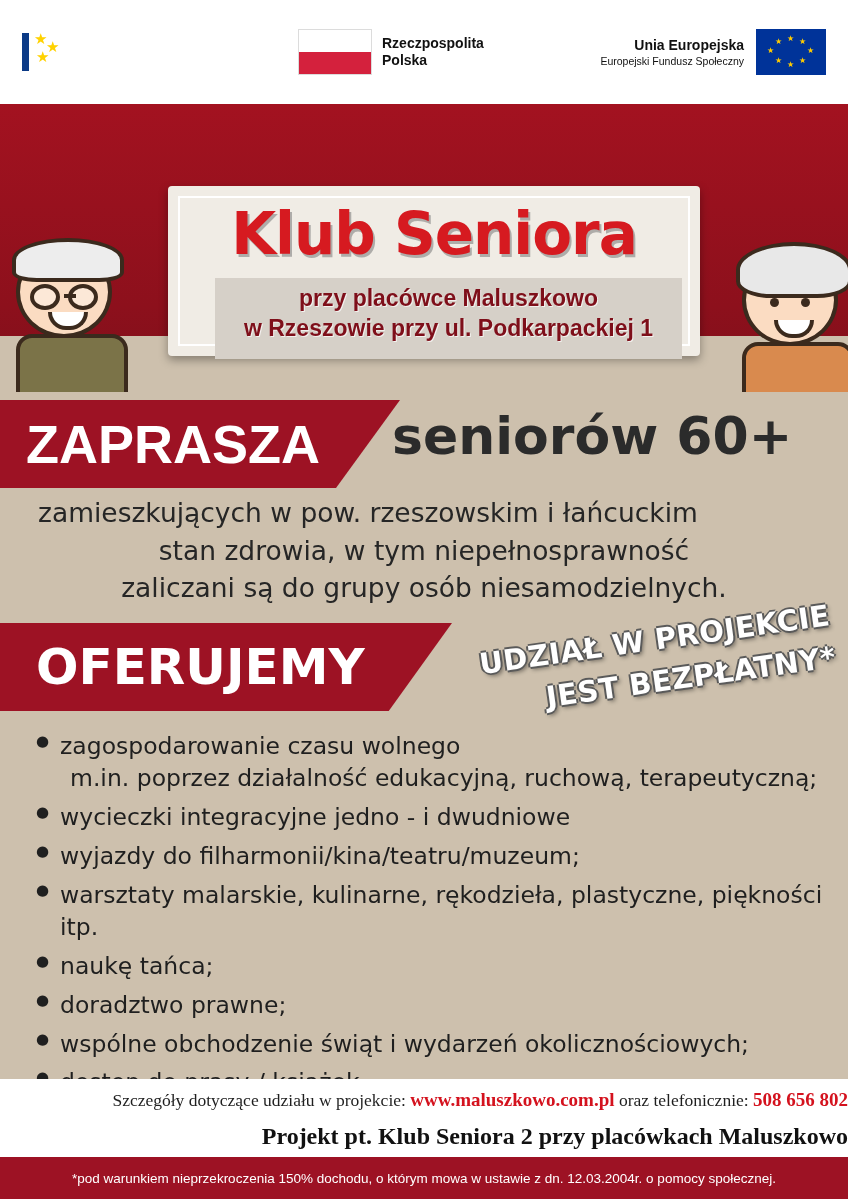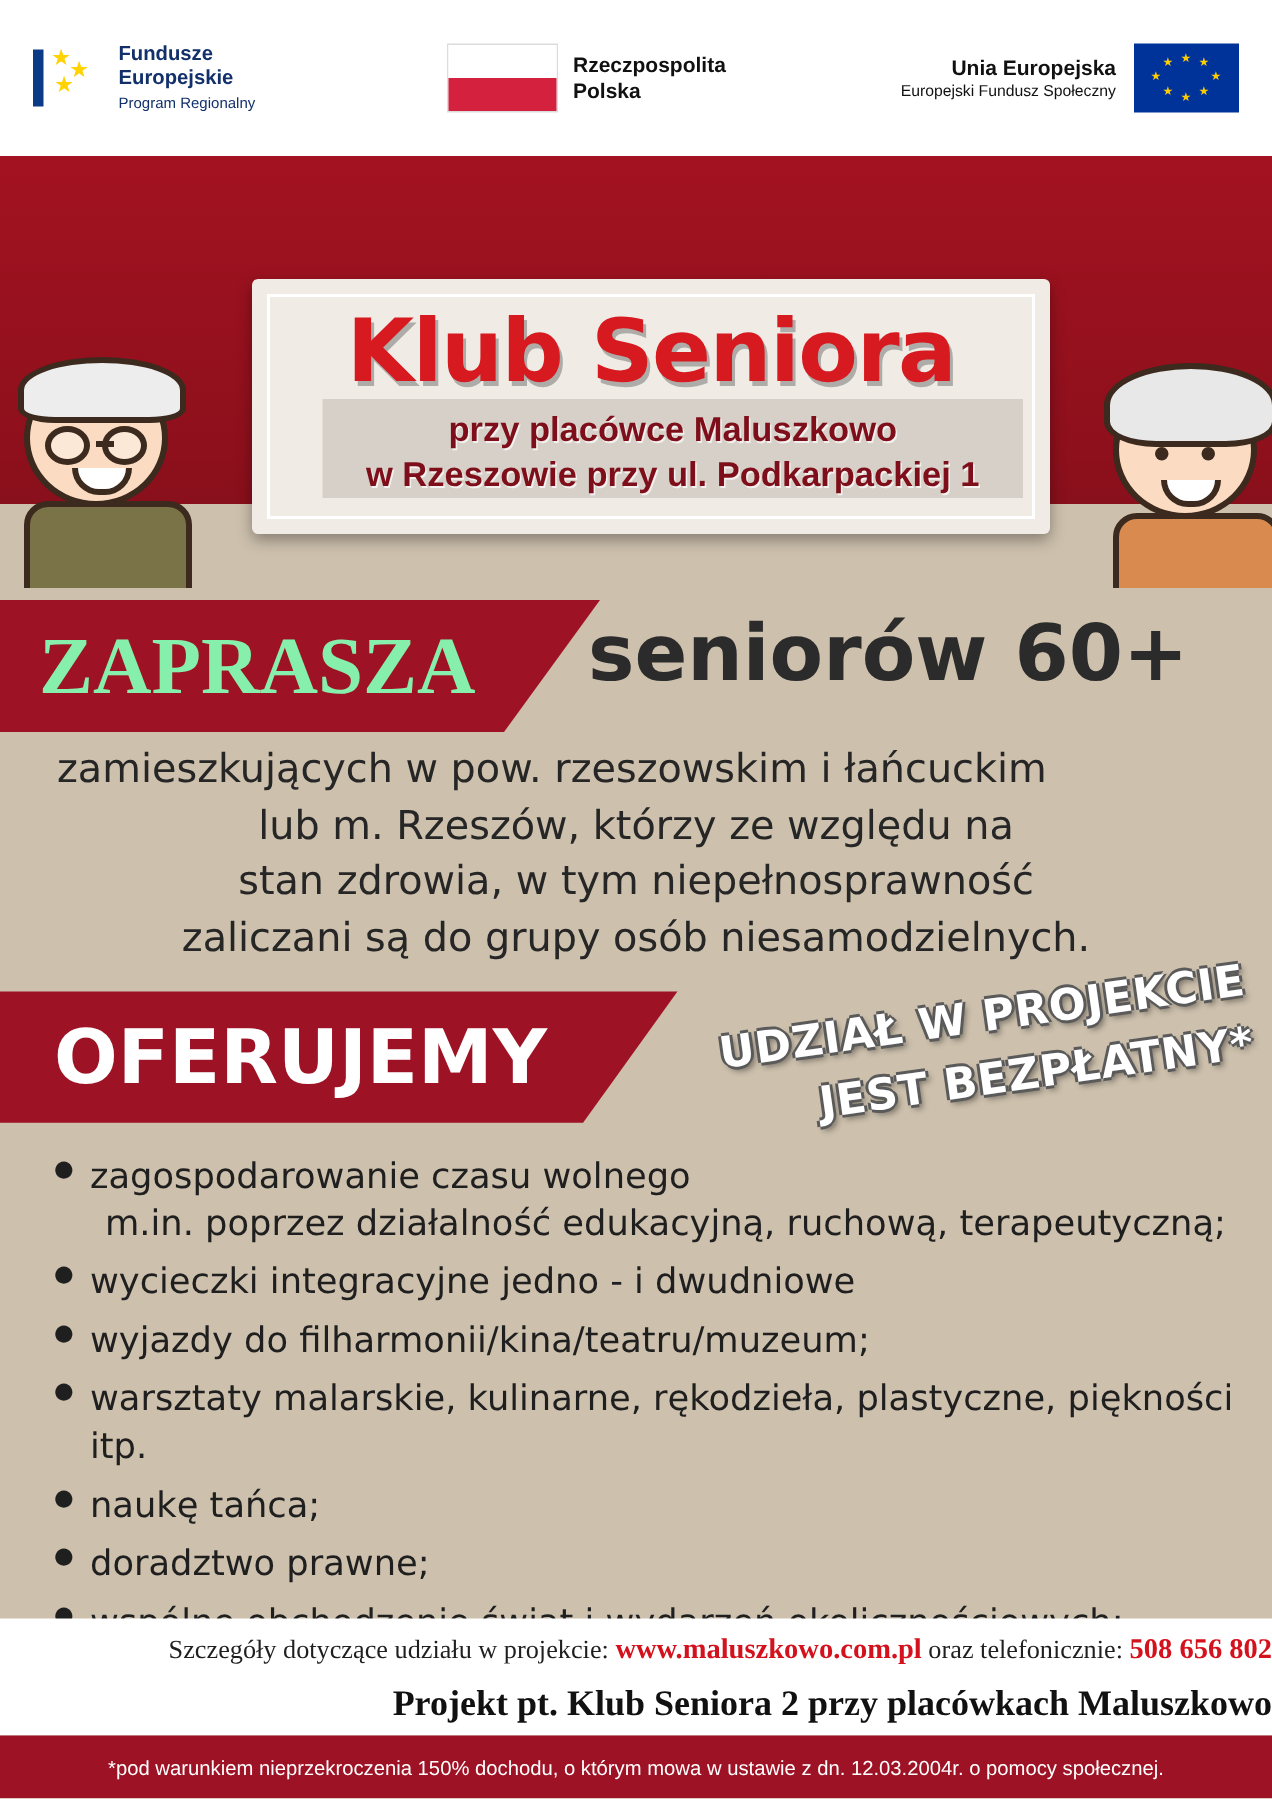--- a/index.html
+++ b/index.html
@@ -94,23 +94,23 @@
   .title-main {
     position: absolute; left: 0; right: 0; top: 14px;
     text-align: center;
     font-size: 58px; font-weight: bold;
     color: #d61a20;
     letter-spacing: -1px;
     text-shadow: 2px 3px 0 rgba(120,120,120,.55);
     font-family: "DejaVu Sans", sans-serif;
   }
   .title-band {
-    position: absolute; left: 18px; right: 18px; top: 80px;
+    position: absolute; left: 18px; right: 18px; top: 92px;
     background: #d6d0c8;
-    padding: 6px 0 0;
+    padding: 6px 0 15px;
     text-align: center;
     margin-left: 29px;
   }
   .title-sub1, .title-sub2 {
     font-size: 23px; font-weight: bold; color: #7e0f1a;
     text-shadow: 1px 1px 0 rgba(255,255,255,.7);
     line-height: 1.3;
   }
 
   
@@ -196,22 +196,22 @@
   .zaprasza-row {
     position: relative; height: 88px; margin-top: 8px;
   }
   .zaprasza-band {
     position: absolute; left: 0; top: 0; height: 88px; width: 400px;
     background: #9d1224;
     clip-path: polygon(0 0, 100% 0, 84% 100%, 0 100%);
     display: flex; align-items: center;
   }
   .zaprasza-text {
-    color: #86efac; font-size: 54px; font-weight: bold; margin-left: 26px;
-    letter-spacing: 0px; font-family: Liberation Serif, serif;
+    color: #ffffff; font-size: 54px; font-weight: bold; margin-left: 26px;
+    letter-spacing: 0px; font-family: Liberation Sans, sans-serif;
   }
   .seniorzy {
     position: absolute; left: 392px; top: 6px;
     font-size: 52px; font-weight: bold; color: #2b2b2b;
     font-family: "DejaVu Sans", sans-serif;
   }
 
   .desc {
     margin: 6px 24px 0;
     text-align: center;
@@ -297,25 +297,20 @@
 
   <div class="logo-bar">
 
     <div class="logo-block logo-fe">
       <div class="fe-mark">
         <div class="dotbar"></div>
         <span class="star" style="left:12px;top:2px;">★</span>
         <span class="star" style="left:24px;top:10px;">★</span>
         <span class="star" style="left:14px;top:20px;">★</span>
       </div>
-      <div class="fe-text">
-        <div>Fundusze</div>
-        <div>Europejskie</div>
-        <div class="sub">Program Regionalny</div>
-      </div>
     </div>
 
     <div class="logo-block logo-rp">
       <div class="flag">
         <div class="w"></div>
           <div class="r"></div>
       </div>
       <div class="rp-text">
         <div>Rzeczpospolita</div>
         <div>Polska</div>
@@ -418,21 +413,20 @@
 
   <div class="zaprasza-row">
     <div class="zaprasza-band">
       <div class="zaprasza-text">ZAPRASZA</div>
     </div>
     <div class="seniorzy">seniorów 60+</div>
   </div>
 
   <div class="desc">
     <div>zamieszkujących w pow. rzeszowskim i łańcuckim</div>
-    <div>lub m. Rzeszów, którzy ze względu na</div>
     <div>stan zdrowia, w tym niepełnosprawność</div>
     <div>zaliczani są do grupy osób niesamodzielnych.</div>
   </div>
 
   <div class="oferujemy-row">
     <div class="oferujemy-band">
       <div class="oferujemy-text">OFERUJEMY</div>
     </div>
     <div class="stamp">
       <div class="l1">UDZIAŁ W PROJEKCIE</div>

